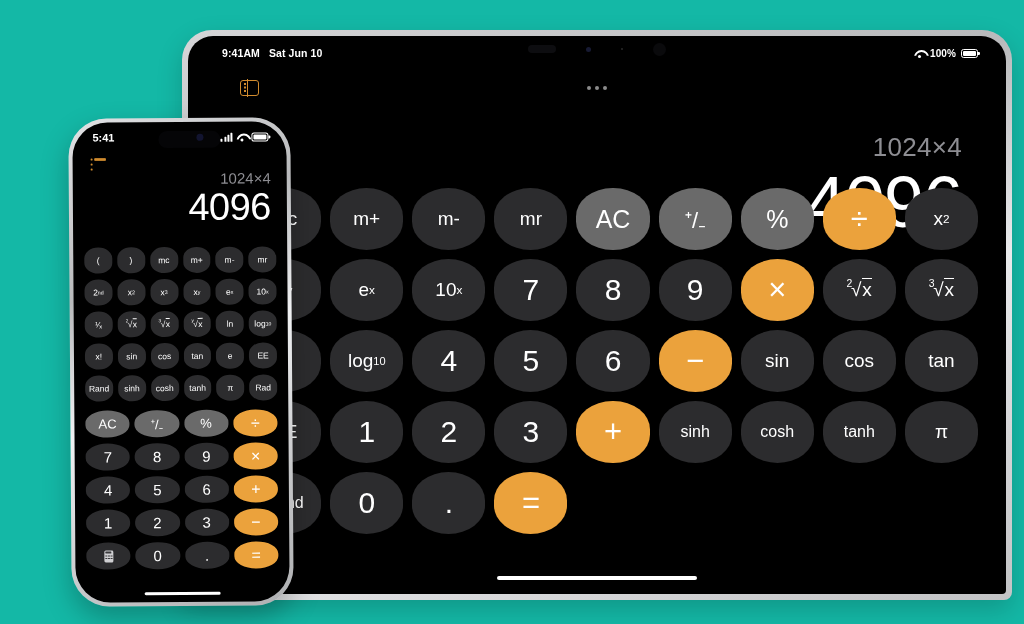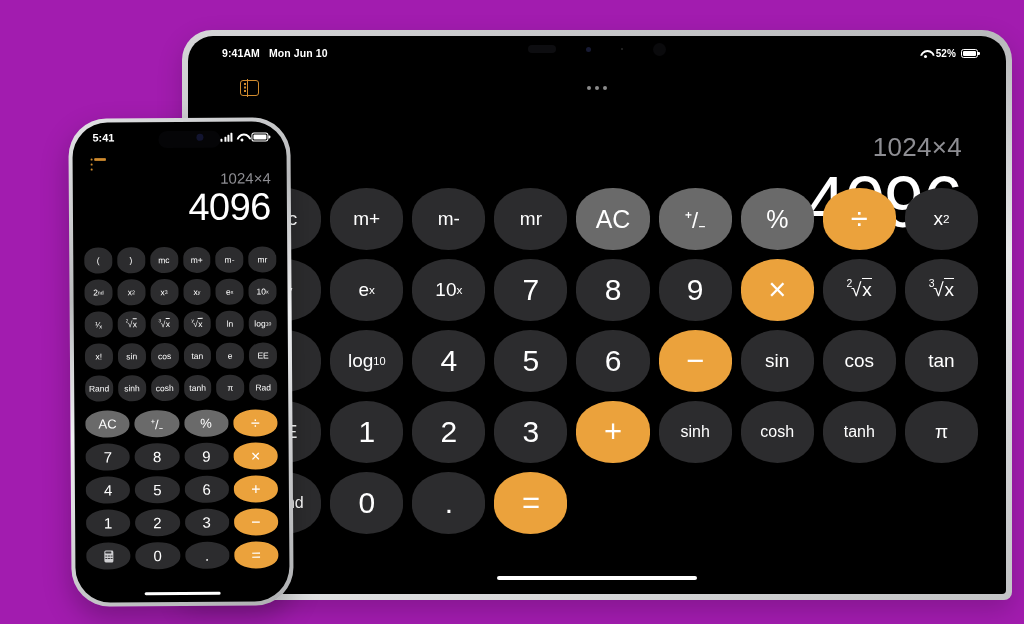--- a/index.html
+++ b/index.html
@@ -3,21 +3,21 @@
 <meta charset="utf-8">
 <style>
   * { box-sizing: border-box; margin: 0; padding: 0; }
   html, body {
     width: 1024px; height: 624px;
     overflow: hidden;
     background: #f2f2f2;
     font-family: "Liberation Sans", sans-serif;
     -webkit-font-smoothing: antialiased;
   }
-  #stage { position: relative; width: 1024px; height: 624px; background: #a21caf; }
+  #stage { position: relative; width: 1024px; height: 624px; background: #14b8a6; }
 
   
   .ipad-frame {
     position: absolute;
     left: 182px; top: 30px;
     width: 830px; height: 570px;
     background: linear-gradient(160deg,#d6d6d8 0%,#b8b9bb 35%,#e9eaec 60%,#c2c3c5 100%);
     border-radius: 30px 30px 8px 8px;
     padding: 6px;
     box-shadow: 0 10px 26px rgba(0,0,0,0.18);
@@ -224,25 +224,25 @@
 
       <div class="multitask-dots">
         <i></i>
           <i></i>
           <i></i>
       </div>
 
       <div class="ipad-statusbar">
         <div class="ipad-sb-left">
           <span>9:41AM</span>
-          <span>Mon Jun 10</span>
+          <span>Sat Jun 10</span>
         </div>
         <div class="ipad-sb-right">
           <span class="wifi"></span>
-          <span>52%</span>
+          <span>100%</span>
           <span class="batt">
               <i></i>
             </span>
         </div>
       </div>
 
       <div class="ipad-sidebar-btn"></div>
 
       <div class="ipad-display">
         <div class="ipad-expr">1024×4</div>

